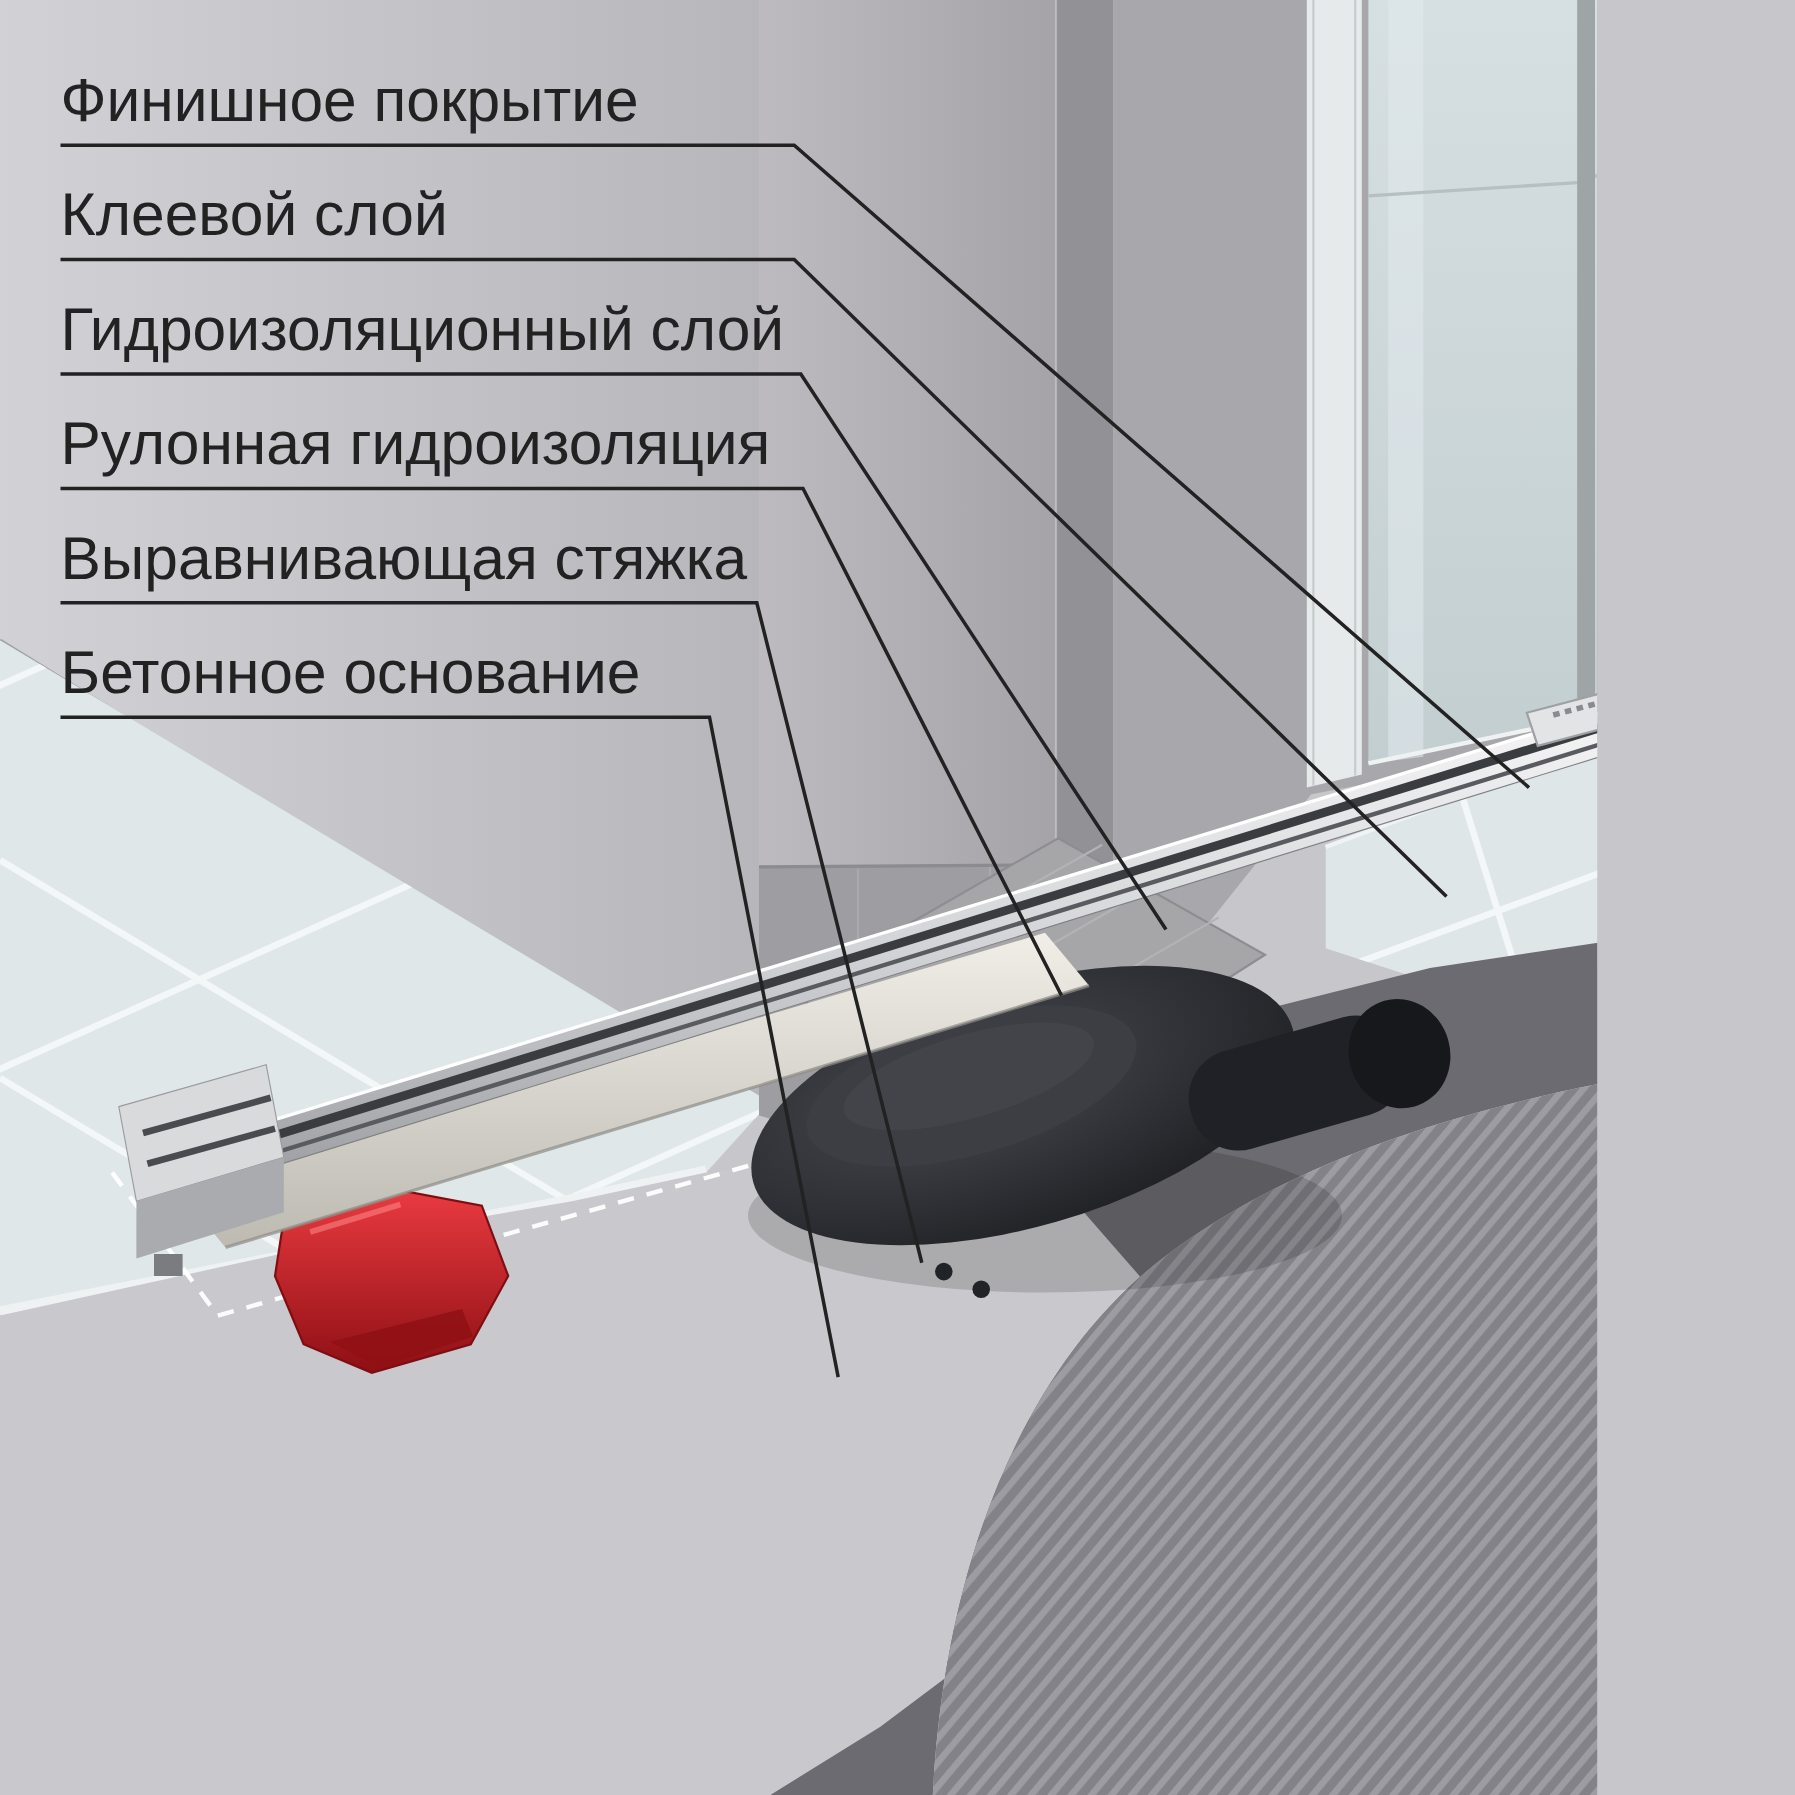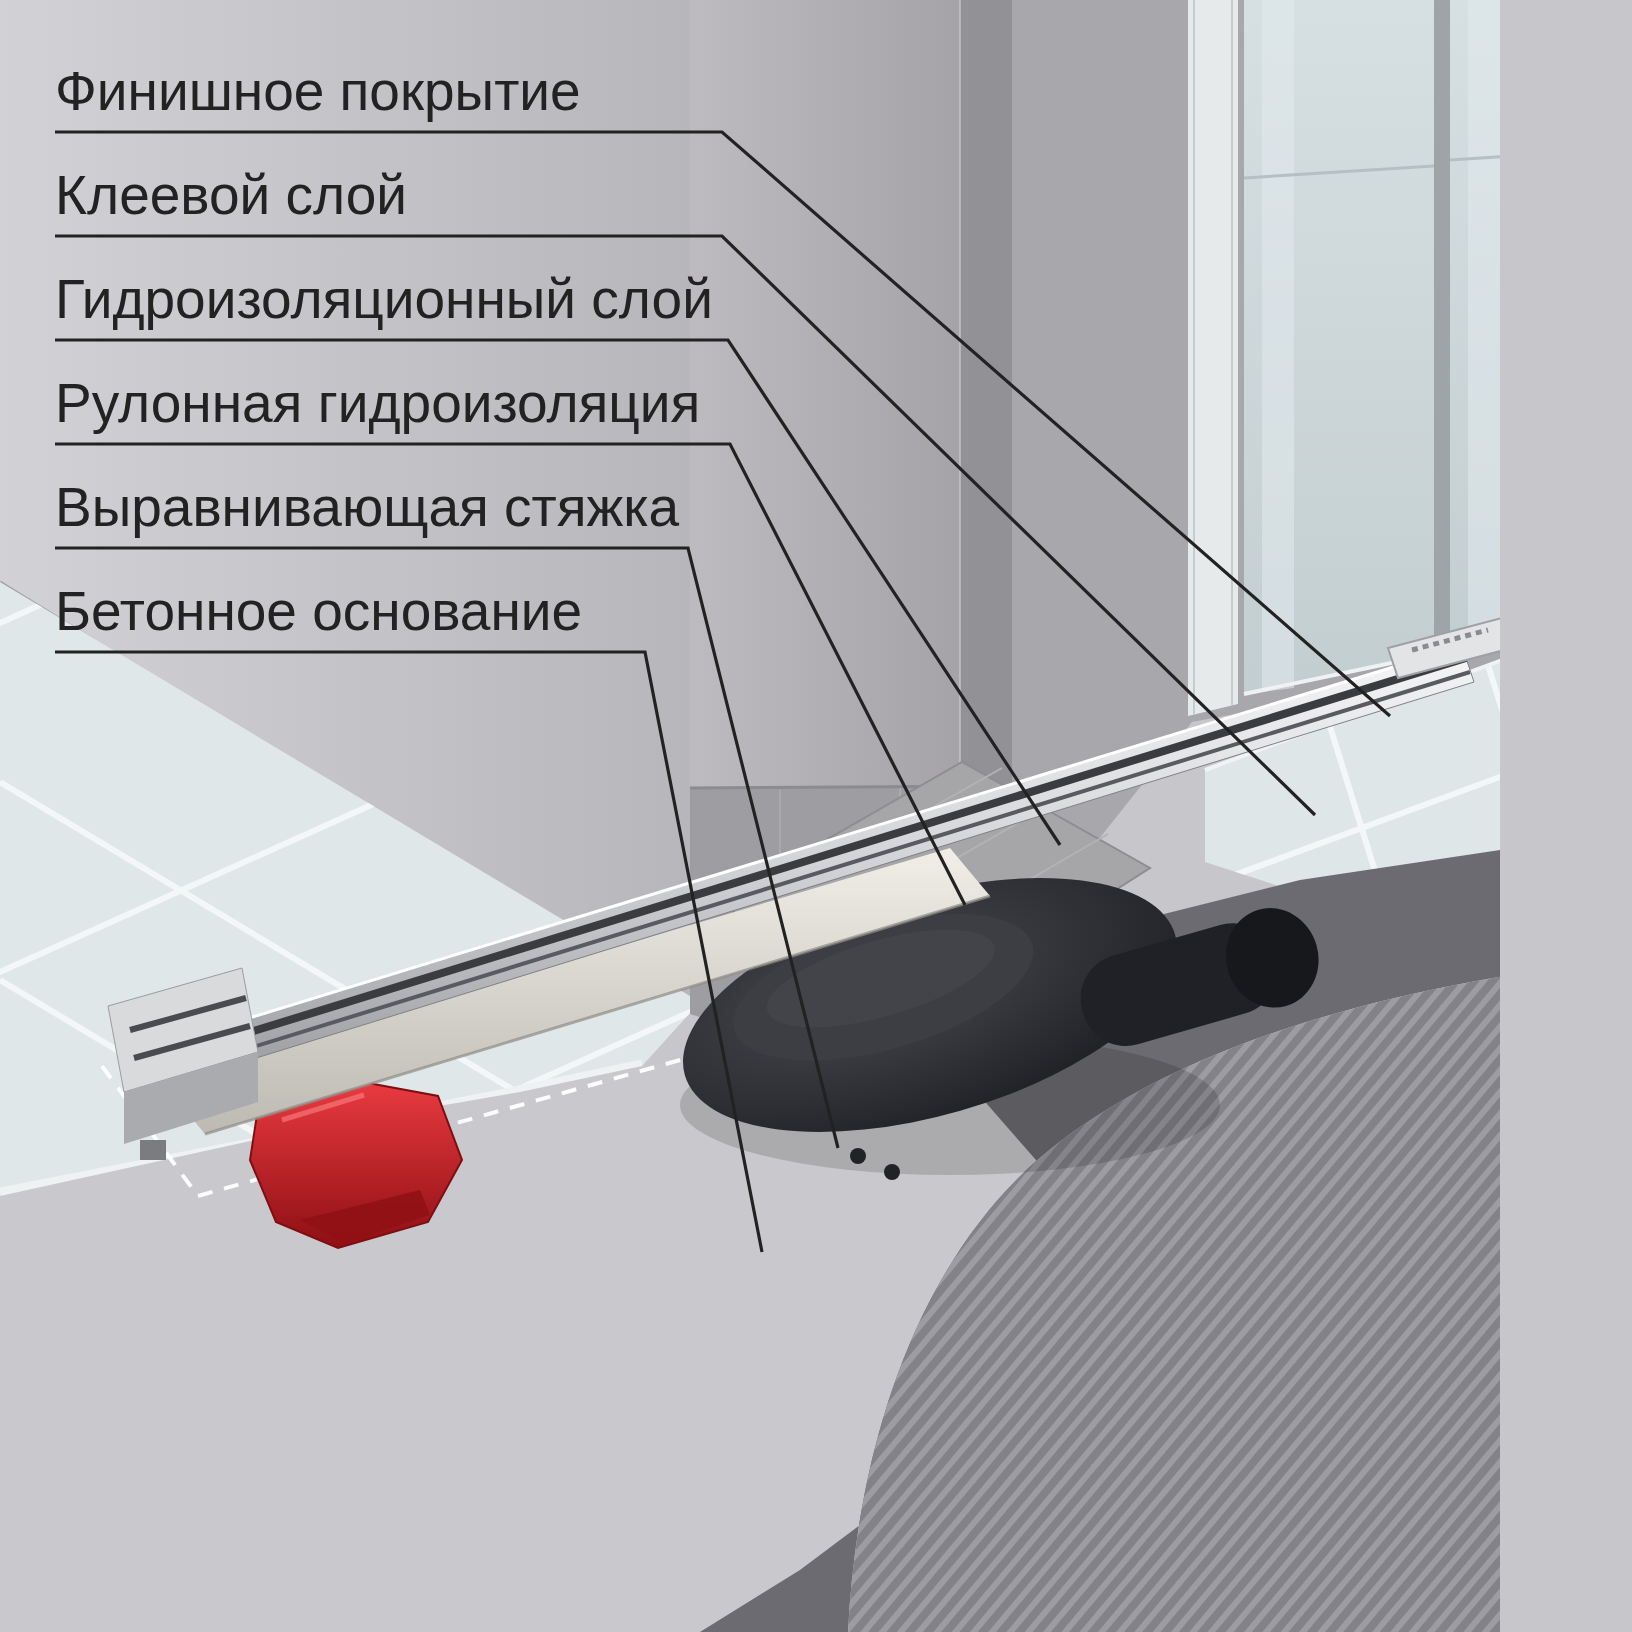--- a/index.html
+++ b/index.html
@@ -1,17 +1,17 @@
 <!DOCTYPE html>
 <html><head>
 <meta charset="utf-8">
 <style>
   html,body{margin:0;padding:0;background:#c7c6ca;}
   .stage{position:relative;width:1452px;height:1632px;overflow:hidden;
-         font-family:"Liberation Sans",sans-serif;padding-left:48px;}
+         font-family:"Liberation Sans",sans-serif;}
   svg{position:absolute;inset:0;display:block;}
   .lbl{font-family:"Liberation Sans",sans-serif;font-size:55px;fill:#222222;}
   .leader{fill:none;stroke:#222222;stroke-width:3.2;stroke-linejoin:miter;}
   .gap{stroke:#f4f7f8;stroke-width:6;}
   .dash{fill:none;stroke:#ffffff;stroke-width:4;stroke-dasharray:15 12;opacity:.95;}
 </style>
 </head>
 <body>
 
 <div class="stage">

